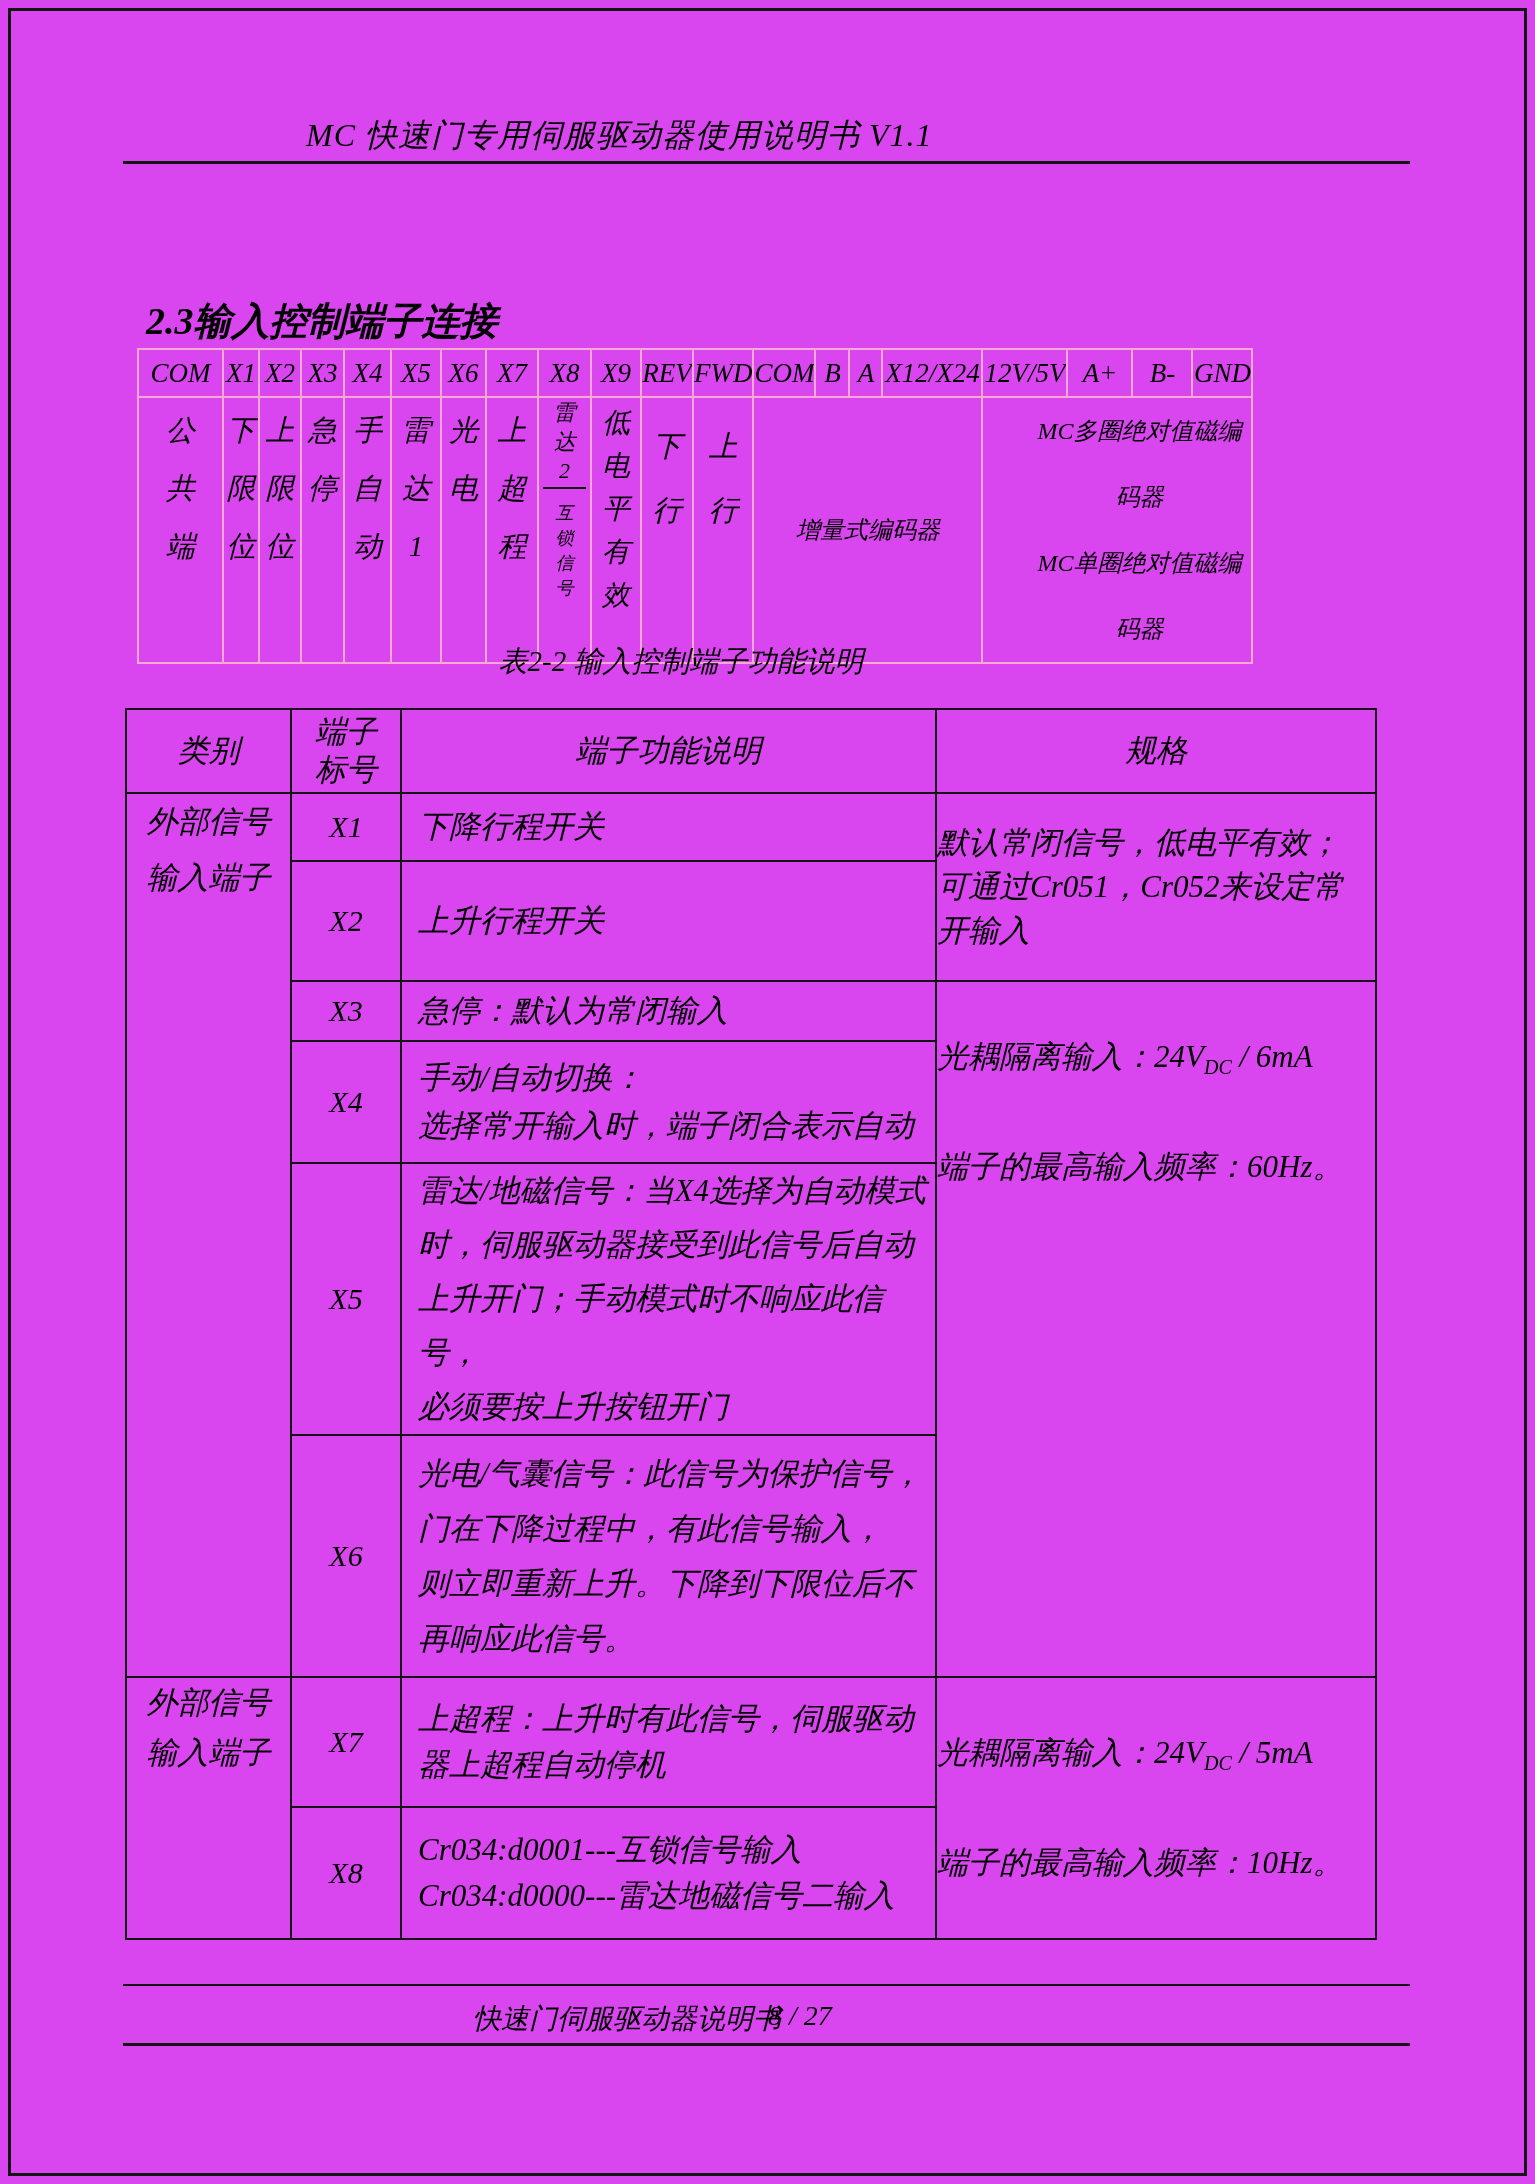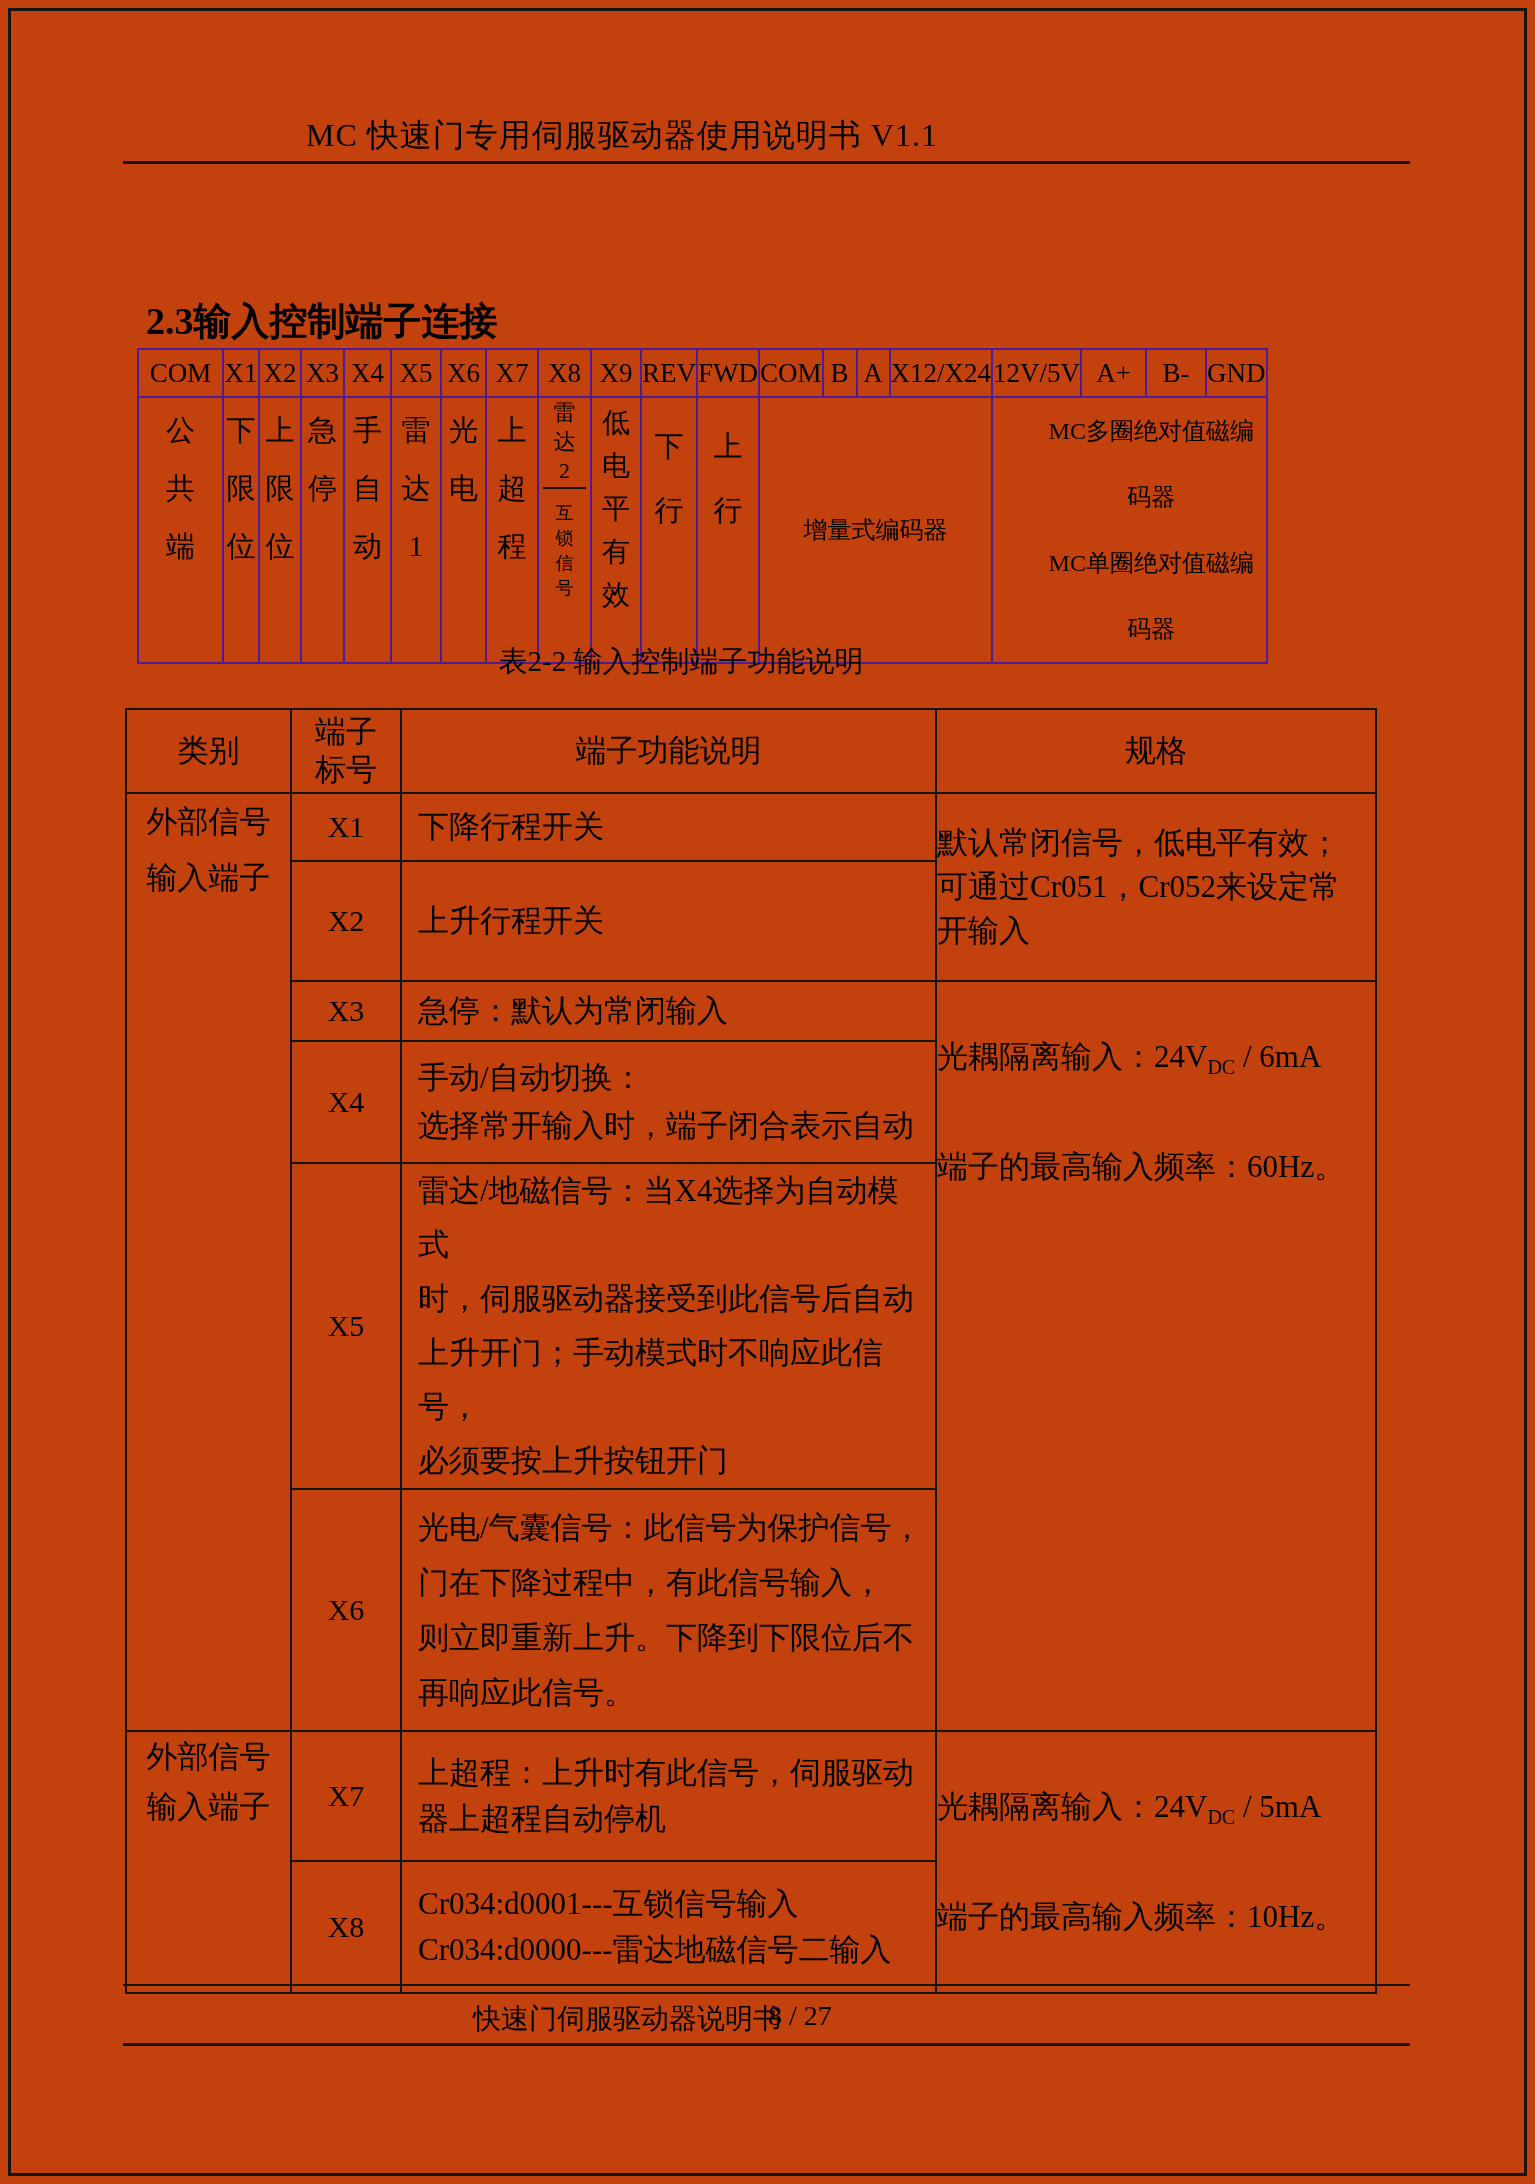--- a/index.html
+++ b/index.html
@@ -1,27 +1,27 @@
 <!DOCTYPE html>
 <html><head>
 <meta charset="utf-8">
 <style>
   html,body { margin:0; padding:0; background:#fff; }
   body { font-family:"Liberation Serif","DejaVu Serif",serif; color:#000; }
-  .page { position:relative; width:1535px; height:2184px; background:#c2410c; overflow:hidden; }
+  .page { position:relative; width:1535px; height:2184px; background:#d946ef; overflow:hidden;font-style:italic; }
   .frame { position:absolute; left:8px; top:8px; right:8px; bottom:8px; border:3px solid #141414; }
 
   .header-title { position:absolute; left:306px; top:114px; font-size:32px; letter-spacing:1px; white-space:nowrap; }
   .header-rule { position:absolute; left:123px; top:161px; width:1287px; height:3px; background:#141414; }
 
   .section-title { position:absolute; left:146px; top:288px; font-size:38px; font-weight:bold; white-space:nowrap;margin-top:8px; }
 
   
   .tt { position:absolute; left:137px; top:348px; border-collapse:collapse; table-layout:fixed; }
-  .tt td { border:2px solid #4c1d95; padding:0; text-align:center; overflow:hidden; }
+  .tt td { border:2px solid #f9a8d4; padding:0; text-align:center; overflow:hidden; }
   .tt .lbl { height:46px; font-size:27px; vertical-align:middle; white-space:nowrap; }
   .tt .r2 { height:187px; }
   .vcell { vertical-align:top; }
   .vtxt   { margin:3px auto 0; width:34px; line-height:58px; font-size:29px; word-break:break-all; }
   .vtxt4  { margin:3px auto 0; width:32px; line-height:43px; font-size:28px; word-break:break-all; }
   .vtxt2  { margin:16px auto;     width:34px; line-height:64px; font-size:29px; word-break:break-all; }
   .x8top  { margin:0 auto 0; width:26px; line-height:29px; font-size:22px; word-break:break-all; }
   .x8line { height:0; border-top:2px solid #141414; margin:2px 4px; }
   .x8bot  { margin:12px auto; width:24px; line-height:25px; font-size:18px; word-break:break-all; }
   .enc1 { font-size:24px; vertical-align:middle; }

